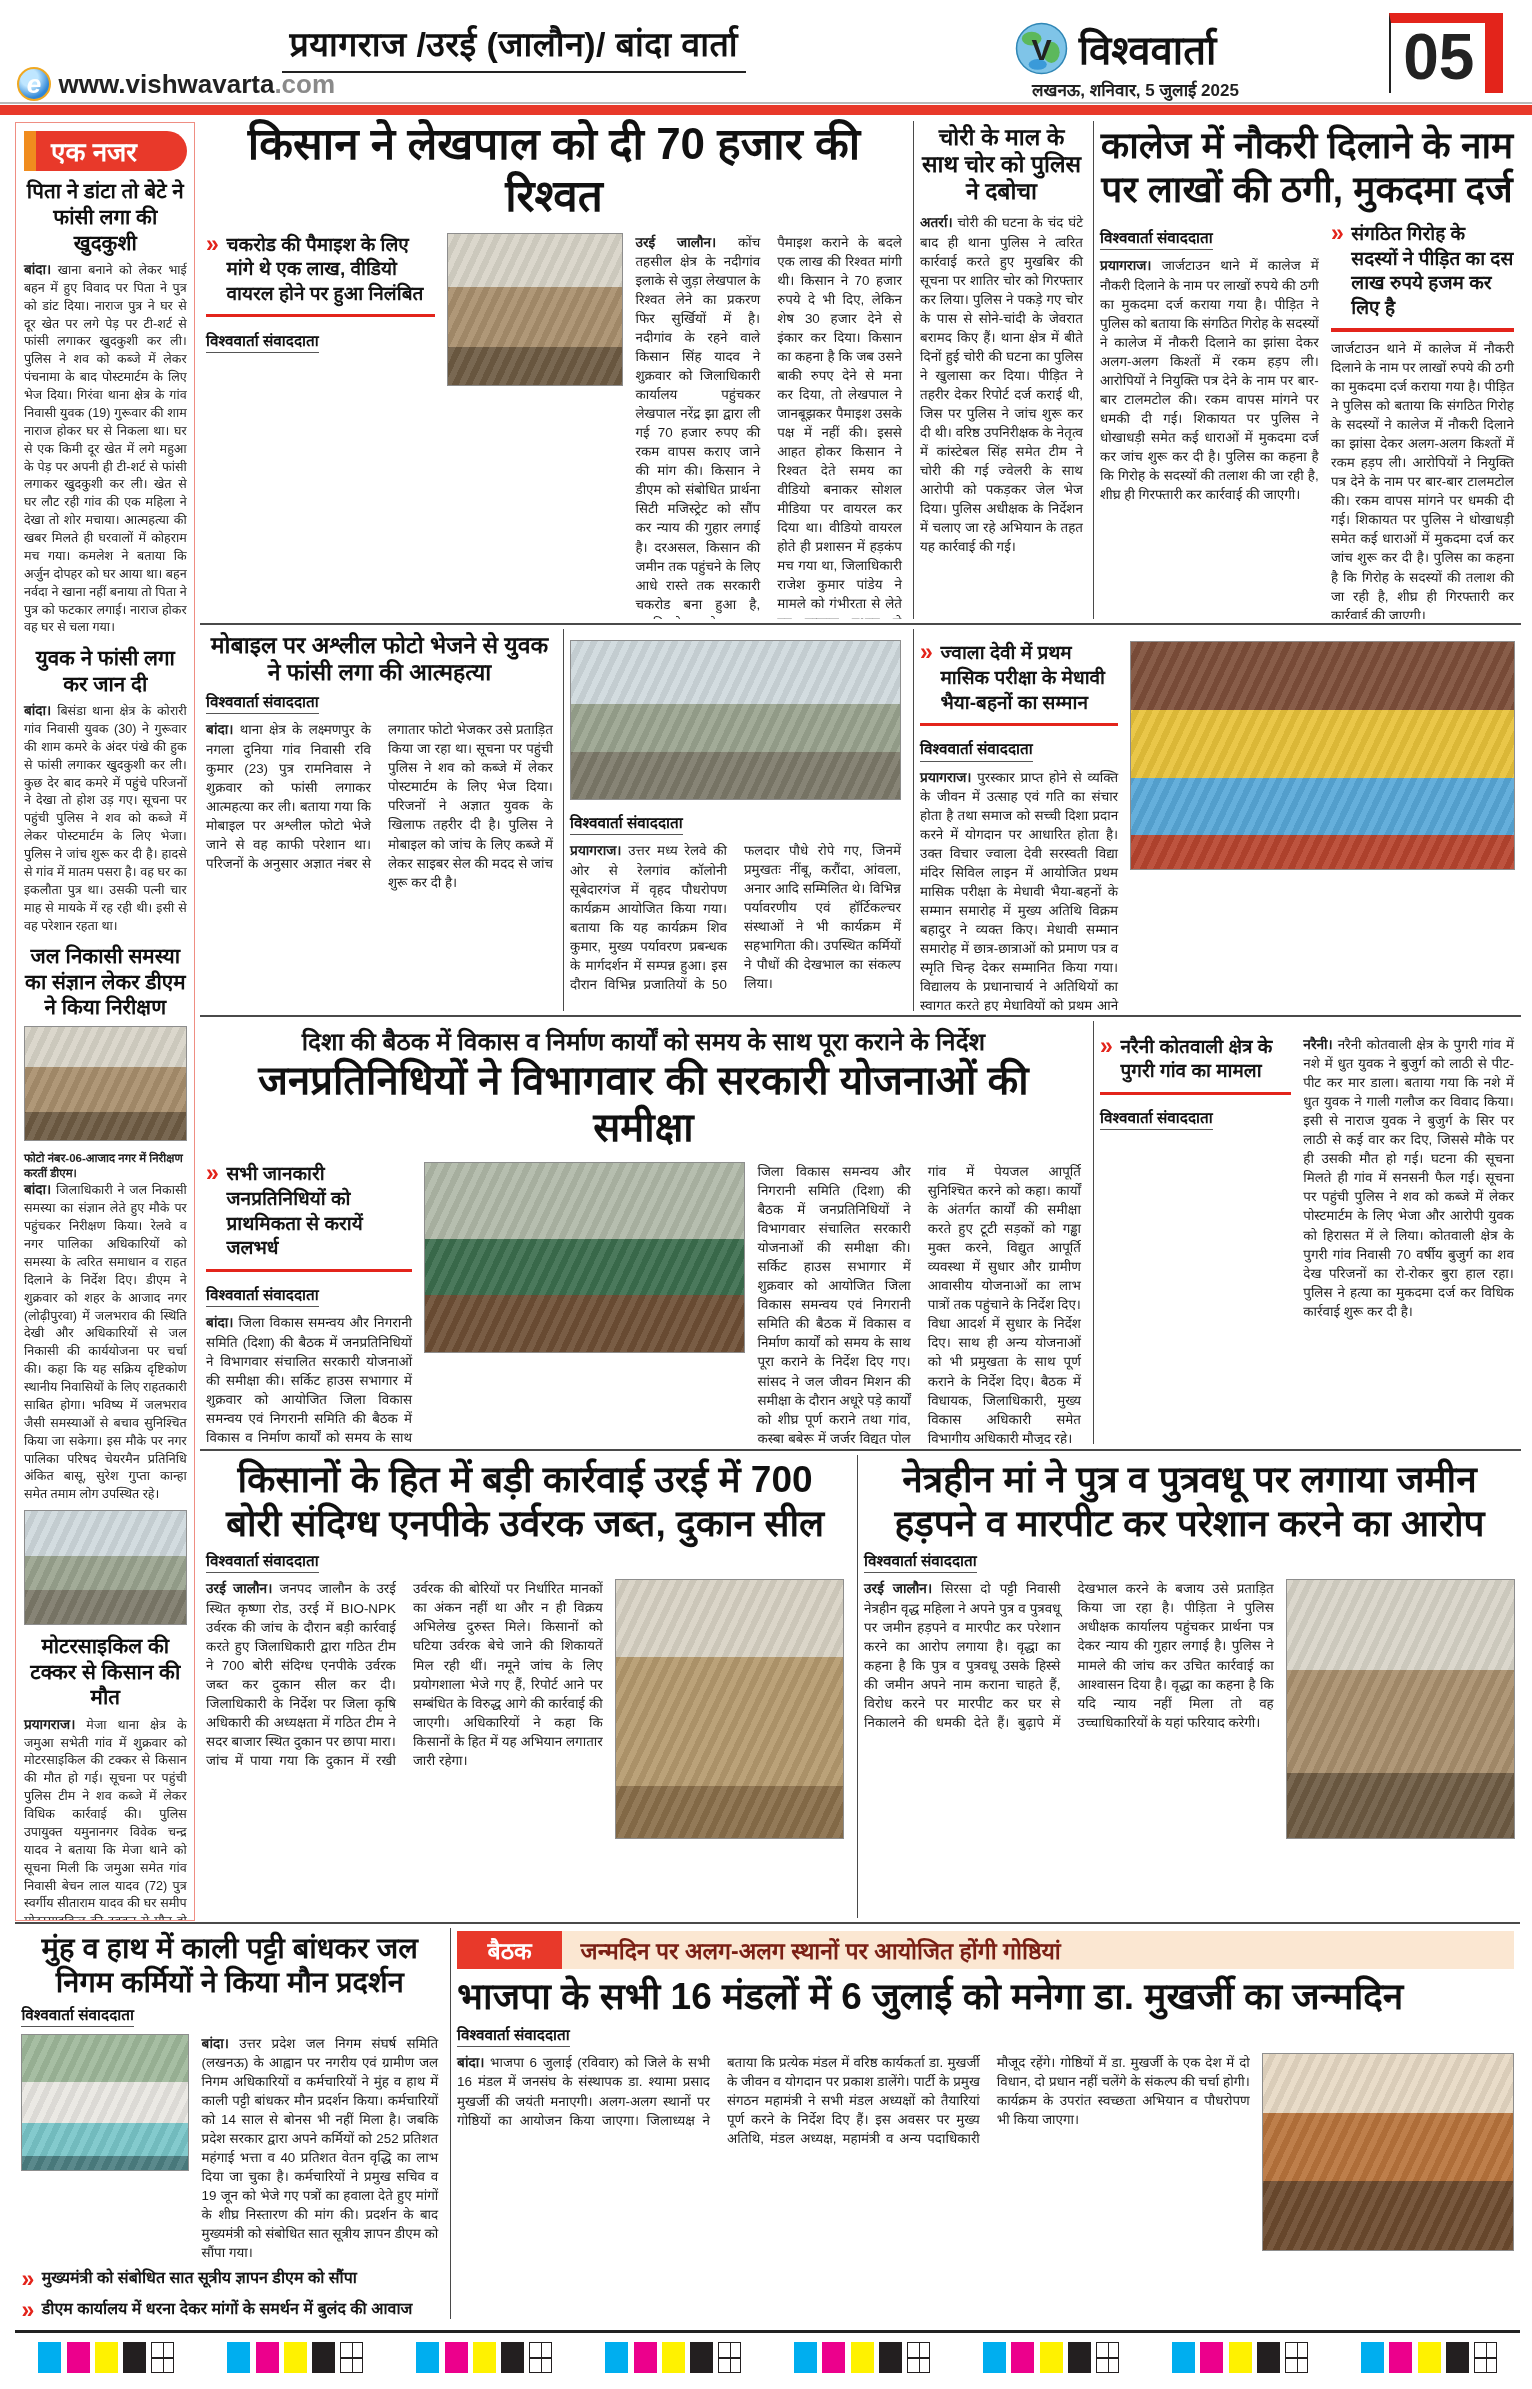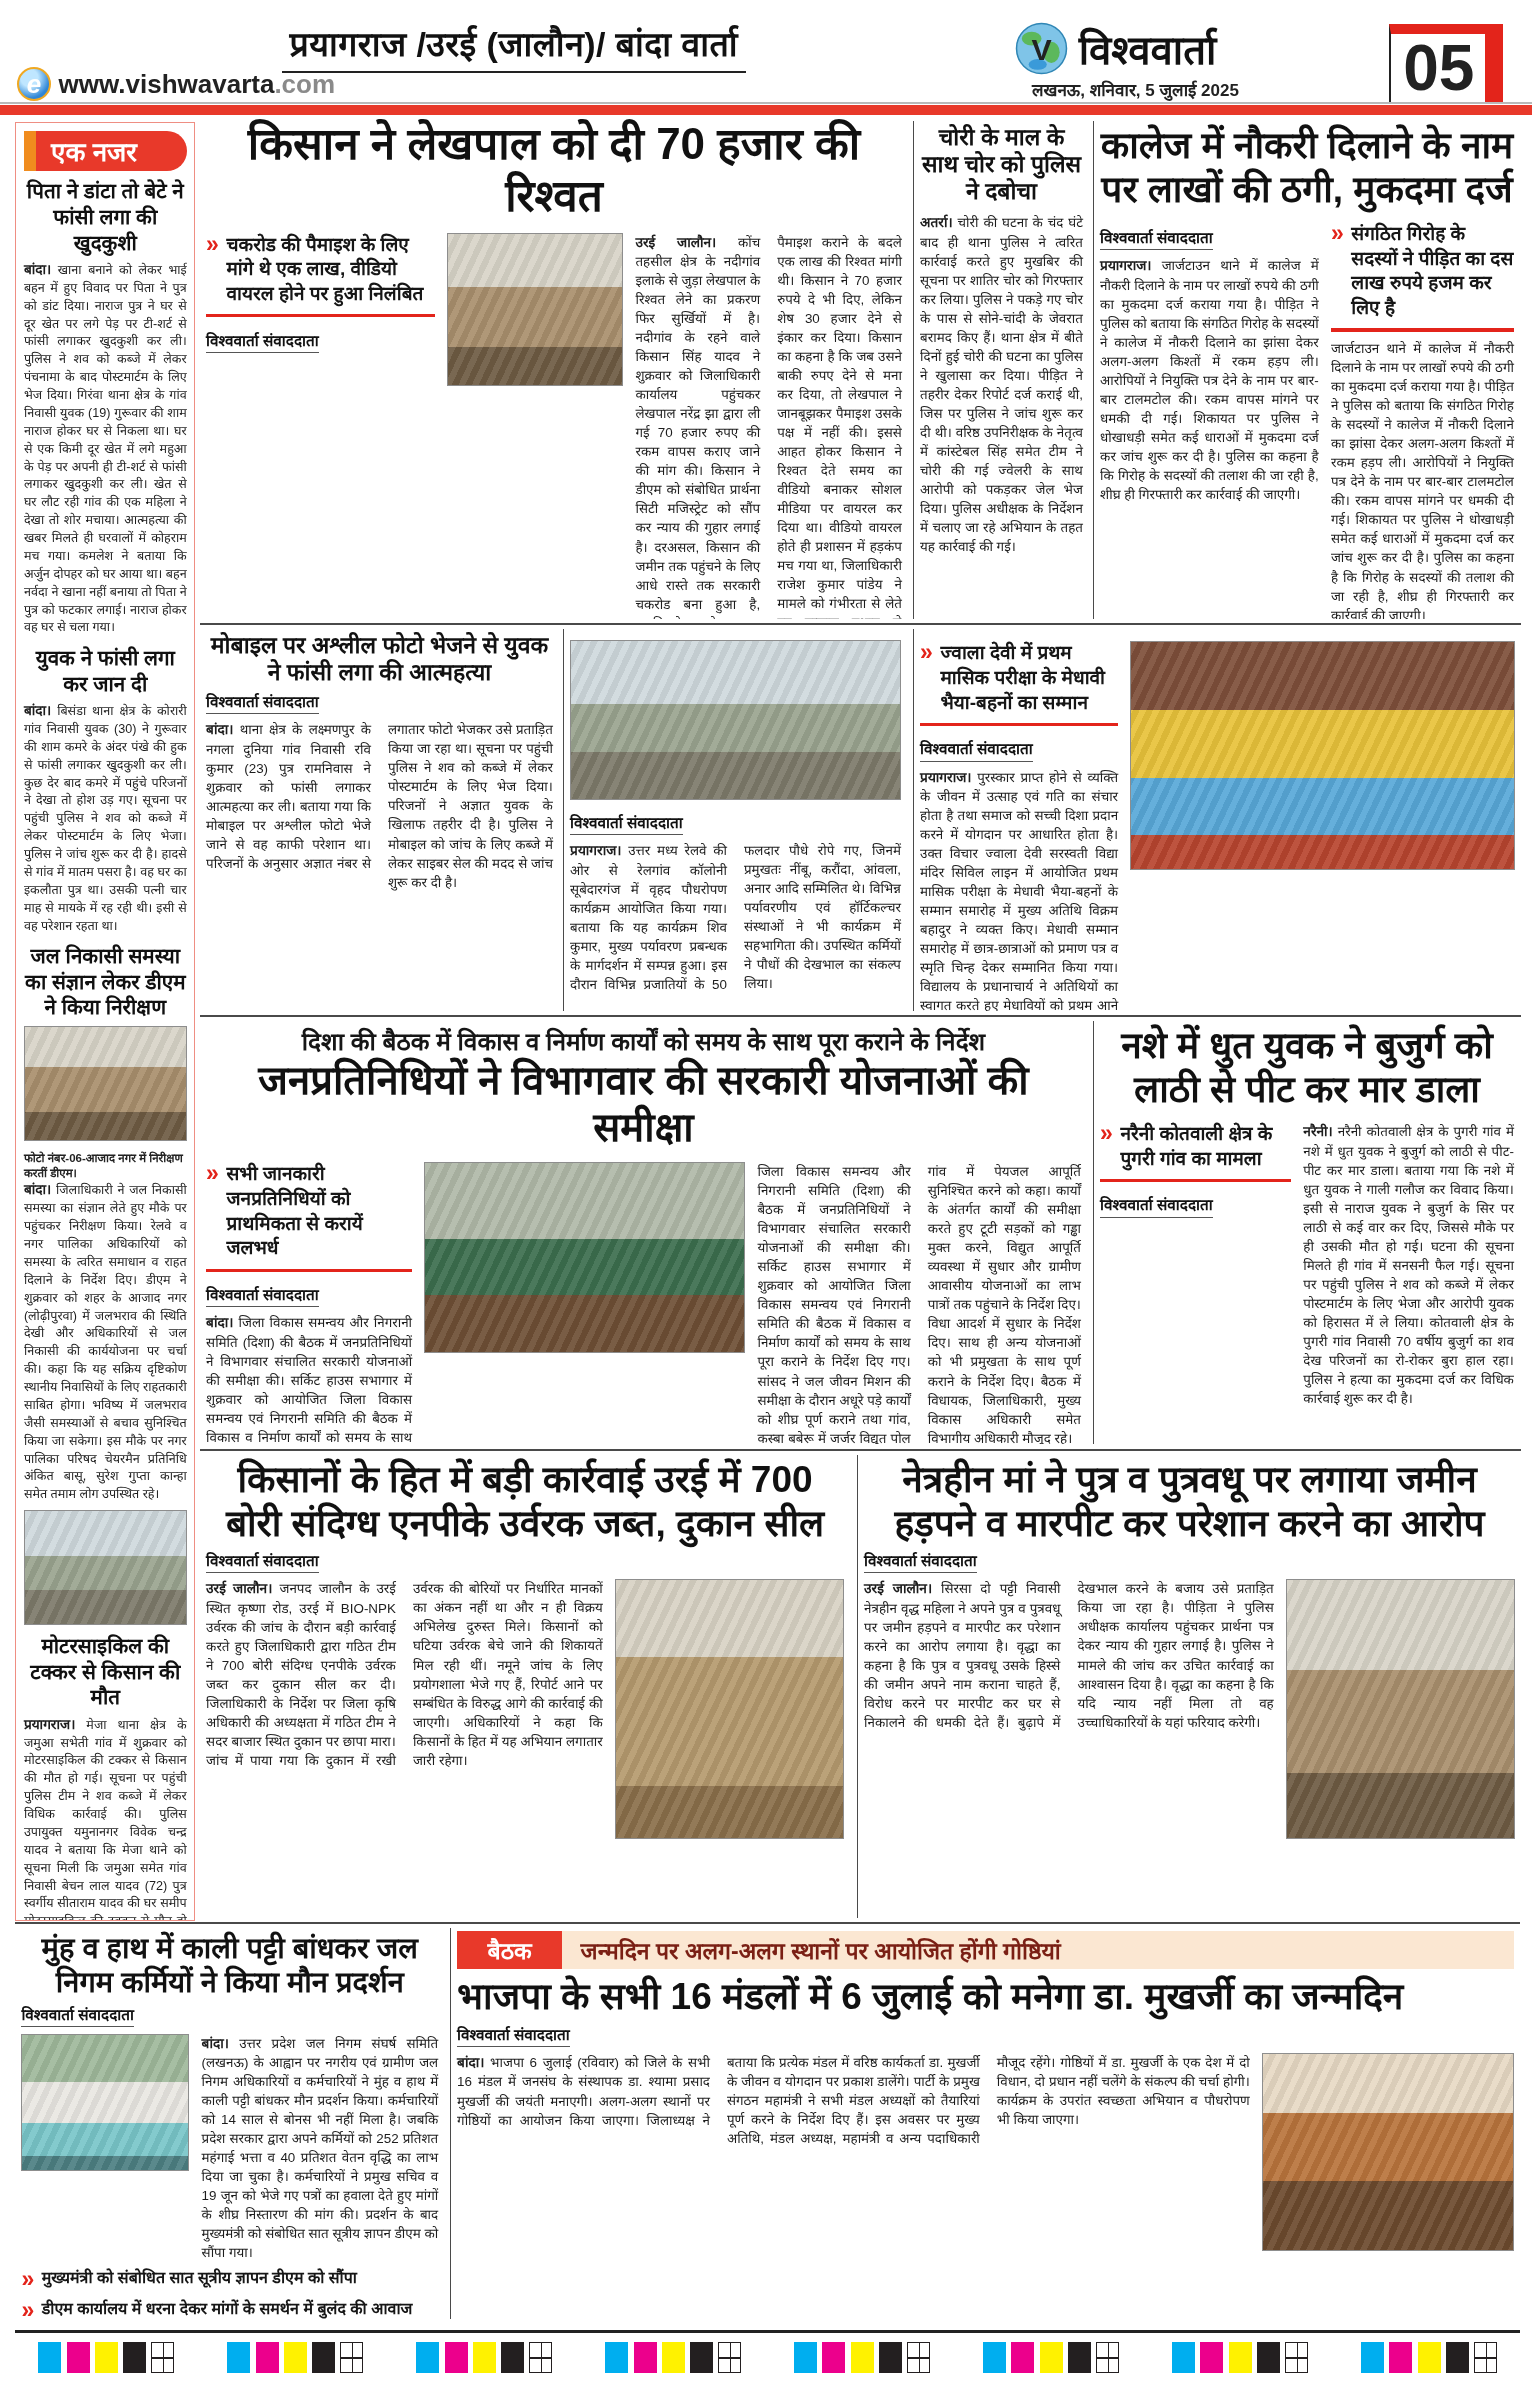--- a/index.html
+++ b/index.html
@@ -109,21 +109,21 @@
     <circle cx="35" cy="35" r="33" fill="#7fc4e8" stroke="#2f86b5" stroke-width="2"></circle>
     <ellipse cx="22" cy="22" rx="13" ry="9" fill="#5cb85c"></ellipse>
     <ellipse cx="48" cy="40" rx="11" ry="14" fill="#5cb85c"></ellipse>
     <ellipse cx="30" cy="56" rx="12" ry="7" fill="#3a9ad9"></ellipse>
     <text x="35" y="50" text-anchor="middle" font-size="40" font-weight="bold" fill="#222" font-family="Liberation Sans, sans-serif">V</text>
   </svg>
   <span class="name">विश्ववार्ता</span>
 </div>
 <div class="abs dateline-top" style="left:1032px; top:78px;">लखनऊ, शनिवार, 5 जुलाई 2025</div>
 
-<div class="abs" style="left:1389px; top:24px;">
+<div class="abs" style="left:1389px; top:13px;">
   <div class="pageno">05</div>
 </div>
 
 <div class="abs gray-rule" style="left:0; top:102px; width:1533px;"></div>
 <div class="abs red-bar" style="left:0; top:105px; width:1533px;"></div>
 
 <div class="abs rail" style="left:15.3px; top:122px; width:180px; height:1799px; overflow:hidden;">
   <div class="eknajar">
     <div class="orange"></div>
     <div class="tag">एक नजर</div>
@@ -237,21 +237,20 @@
       <div class="red-rule"></div>
       <div class="byline">विश्ववार्ता संवाददाता</div>
       <p class="body-txt"><b>बांदा।</b> <span>जिला विकास समन्वय और निगरानी समिति (दिशा) की बैठक में जनप्रतिनिधियों ने विभागवार संचालित सरकारी योजनाओं की समीक्षा की। सर्किट हाउस सभागार में शुक्रवार को आयोजित जिला विकास समन्वय एवं निगरानी समिति की बैठक में विकास व निर्माण कार्यों को समय के साथ पूरा कराने के निर्देश दिए गए। सांसद ने जल जीवन मिशन की समीक्षा के दौरान अधूरे पड़े कार्यों को शीघ्र पूर्ण कराने तथा गांव, कस्बा बबेरू में जर्जर विद्युत पोल बदलने, तिंदवारी एवं सिंधौली गांव में पेयजल आपूर्ति सुनिश्चित करने को कहा। कार्यों के अंतर्गत कार्यों की समीक्षा करते हुए टूटी सड़कों को गड्ढा मुक्त करने, विद्युत आपूर्ति व्यवस्था में सुधार और ग्रामीण आवासीय योजनाओं का लाभ पात्रों तक पहुंचाने के निर्देश दिए। विधा आदर्श में सुधार के निर्देश दिए। साथ ही अन्य योजनाओं को भी प्रमुखता के साथ पूर्ण कराने के निर्देश दिए। बैठक में विधायक, जिलाधिकारी, मुख्य विकास अधिकारी समेत विभागीय अधिकारी मौजूद रहे।</span></p>
     </div>
     <div class="photo p-meet" style="width:321px; height:191px;"></div>
     <p class="body-txt cols-2" style="flex:1;"><span>जिला विकास समन्वय और निगरानी समिति (दिशा) की बैठक में जनप्रतिनिधियों ने विभागवार संचालित सरकारी योजनाओं की समीक्षा की। सर्किट हाउस सभागार में शुक्रवार को आयोजित जिला विकास समन्वय एवं निगरानी समिति की बैठक में विकास व निर्माण कार्यों को समय के साथ पूरा कराने के निर्देश दिए गए। सांसद ने जल जीवन मिशन की समीक्षा के दौरान अधूरे पड़े कार्यों को शीघ्र पूर्ण कराने तथा गांव, कस्बा बबेरू में जर्जर विद्युत पोल बदलने, तिंदवारी एवं सिंधौली गांव में पेयजल आपूर्ति सुनिश्चित करने को कहा। कार्यों के अंतर्गत कार्यों की समीक्षा करते हुए टूटी सड़कों को गड्ढा मुक्त करने, विद्युत आपूर्ति व्यवस्था में सुधार और ग्रामीण आवासीय योजनाओं का लाभ पात्रों तक पहुंचाने के निर्देश दिए। विधा आदर्श में सुधार के निर्देश दिए। साथ ही अन्य योजनाओं को भी प्रमुखता के साथ पूर्ण कराने के निर्देश दिए। बैठक में विधायक, जिलाधिकारी, मुख्य विकास अधिकारी समेत विभागीय अधिकारी मौजूद रहे।</span></p>
   </div>
 </div>
 
 <div class="story vline-l" style="left:1093px; top:1021px; width:427px; height:423px;">
-  <div class="hl hl-lg">नशे में धुत युवक ने बुजुर्ग को लाठी से पीट कर मार डाला</div>
   <div class="row" style="margin-top:10.7px;">
     <div style="width:191px; flex:none;">
       <div class="pullquote">
         <span class="pq-mark">»</span>
         <span>नरैनी कोतवाली क्षेत्र के पुगरी गांव का मामला</span>
       </div>
       <div class="red-rule"></div>
       <div class="byline">विश्ववार्ता संवाददाता</div>
     </div>
     <p class="body-txt" style="flex:1;"><b>नरैनी।</b> <span>नरैनी कोतवाली क्षेत्र के पुगरी गांव में नशे में धुत युवक ने बुजुर्ग को लाठी से पीट-पीट कर मार डाला। बताया गया कि नशे में धुत युवक ने गाली गलौज कर विवाद किया। इसी से नाराज युवक ने बुजुर्ग के सिर पर लाठी से कई वार कर दिए, जिससे मौके पर ही उसकी मौत हो गई। घटना की सूचना मिलते ही गांव में सनसनी फैल गई। सूचना पर पहुंची पुलिस ने शव को कब्जे में लेकर पोस्टमार्टम के लिए भेजा और आरोपी युवक को हिरासत में ले लिया। कोतवाली क्षेत्र के पुगरी गांव निवासी 70 वर्षीय बुजुर्ग का शव देख परिजनों का रो-रोकर बुरा हाल रहा। पुलिस ने हत्या का मुकदमा दर्ज कर विधिक कार्रवाई शुरू कर दी है।</span></p>

